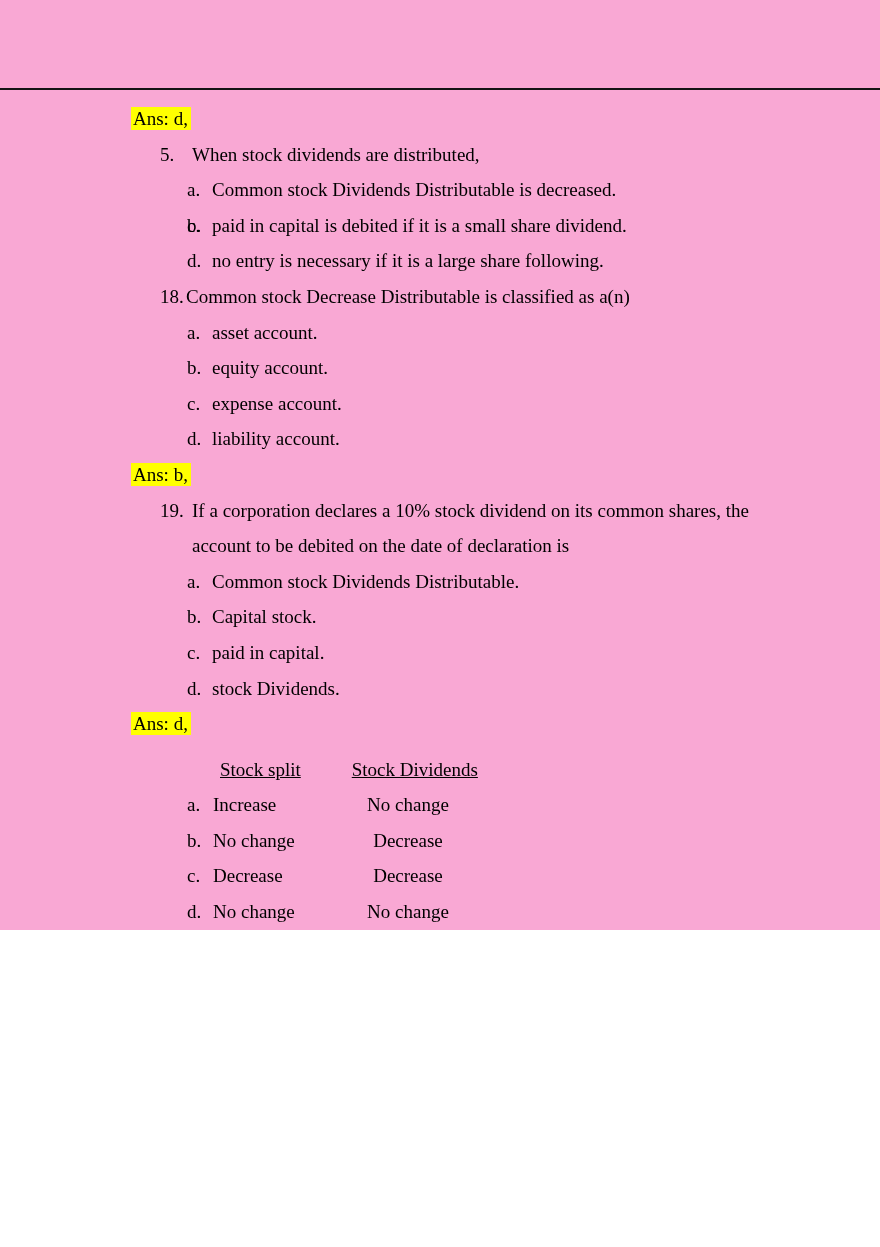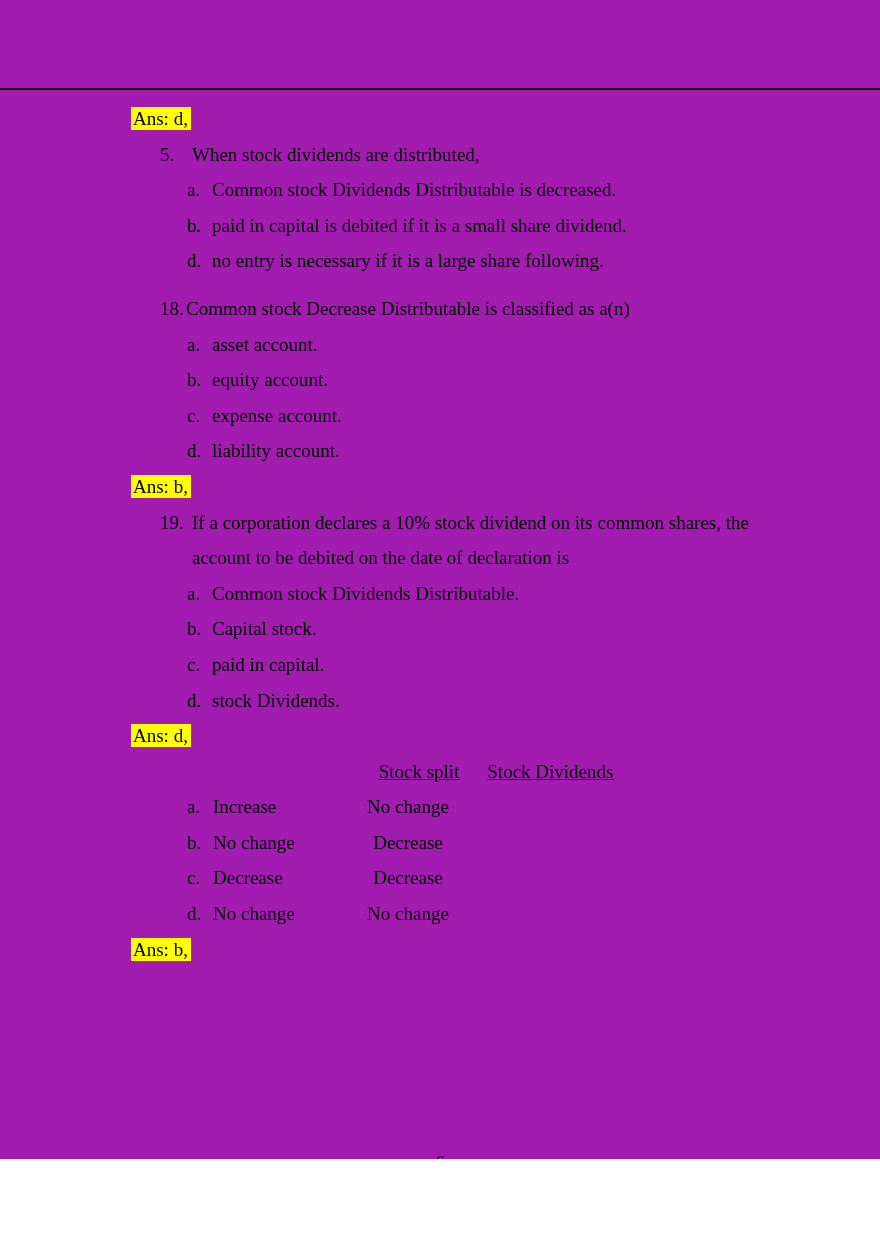--- a/index.html
+++ b/index.html
@@ -7,23 +7,23 @@
   * { box-sizing: border-box; }
   html,body { margin:0; padding:0; }
   body {
     width:880px; height:1247px;
     background:#ffffff;
     font-family:"Liberation Serif", serif;
     color:#000;
   }
   .page {
     position:relative;
-    width:880px; height:1159px;
+    width:880px; height:930px;
     overflow:hidden;
-    background:#a21caf;
+    background:#f9a8d4;
   }
   .rule { position:absolute; left:0; width:880px; background:#141414; }
   .rule-top     { top:88px;   height:2px; }
   .rule-bottom1 { top:1205px; height:1px; background:#3a3a3a; }
   .rule-bottom2 { top:1241px; height:2px; }
 
   .content {
     position:absolute;
     left:133px; top:101px;
     width:616px;
@@ -36,32 +36,32 @@
     background: var(--hl);
     padding:1px 3px 1px 2px;
     margin-left:-2px;
   }
 
   .question {
     position:relative;
     padding-left:59px;
     text-align:justify;
   }
-  .question.tight { padding-left:53px;margin-top:12px; }
+  .question.tight { padding-left:53px; }
   .qnum { position:absolute; left:27px; top:0; }
 
   .option {
     position:relative;
     padding-left:79px;
   }
   .olabel { position:absolute; left:54px; top:0; }
 
   .thead {
     padding-left:87px;
-    text-align:center;
+    margin-top:10px;
   }
   .th {
     display:inline-block;
     width:127px;
     text-decoration:underline;
   }
   .th2 { width:auto; }
 
   .trow {
     position:relative;

